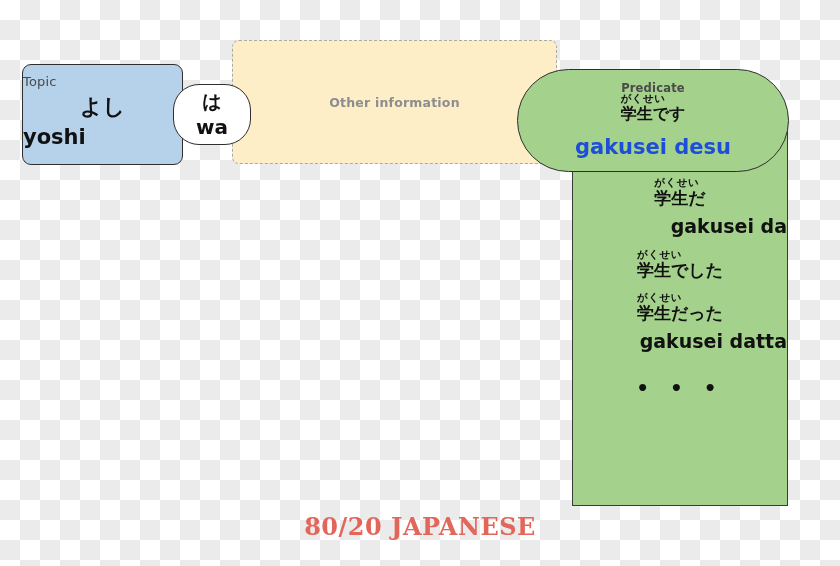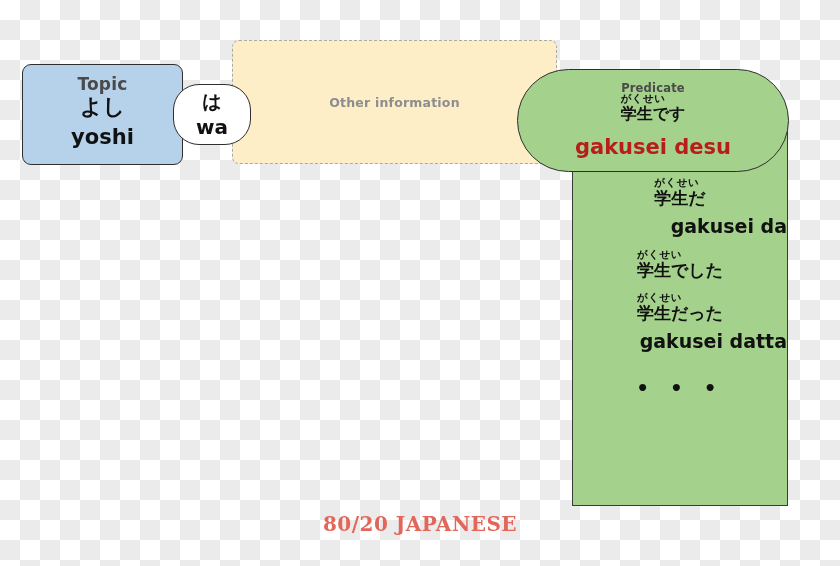--- a/index.html
+++ b/index.html
@@ -36,43 +36,43 @@
     border: 1.6px solid #2f2f2f;
     border-radius: 9px;
     box-sizing: border-box;
     z-index: 3;
   }
   .topic-label {
     position: absolute;
     top: 9px;
     left: 0;
     width: 100%;
-    text-align: center;
-    font-size: 17px;
-    font-weight: bold;
+    text-align: left;
+    font-size: 13px;
+    font-weight: normal;
     color: #4a4a4a;
     letter-spacing: .2px;
   }
   .topic-jp {
     position: absolute;
     top: 28px;
     left: 0;
     width: 100%;
     text-align: center;
     font-size: 22px;
     font-weight: bold;
     color: #111;
     line-height: 1.25;
   }
   .topic-romaji {
     position: absolute;
     top: 59px;
     left: 0;
     width: 100%;
-    text-align: center;
+    text-align: left;
     font-size: 21px;
     font-weight: bold;
     color: #111;
     line-height: 1.25;
   }
 
   
   .particle-bubble {
     position: absolute;
     left: 173px;
@@ -237,35 +237,35 @@
     font-size: 16px;
   }
   .pill-romaji {
     position: absolute;
     top: 65px;
     left: 0;
     width: 100%;
     text-align: center;
     font-size: 21px;
     font-weight: bold;
-    color: #b91c1c;
+    color: #1d4ed8;
   }
 
   
   .watermark {
     position: absolute;
     left: 0;
     top: 512px;
     width: 100%;
     text-align: center;
     z-index: 6;
   }
   .watermark span {
     font-family: "DejaVu Serif", "Liberation Serif", serif;
-    font-size: 20px;
+    font-size: 24px;
     font-weight: bold;
     color: #e2675a;
     letter-spacing: .5px;
     text-align: center;
   }
 </style>
 </head>
 <body>
 
 <div id="canvas">

